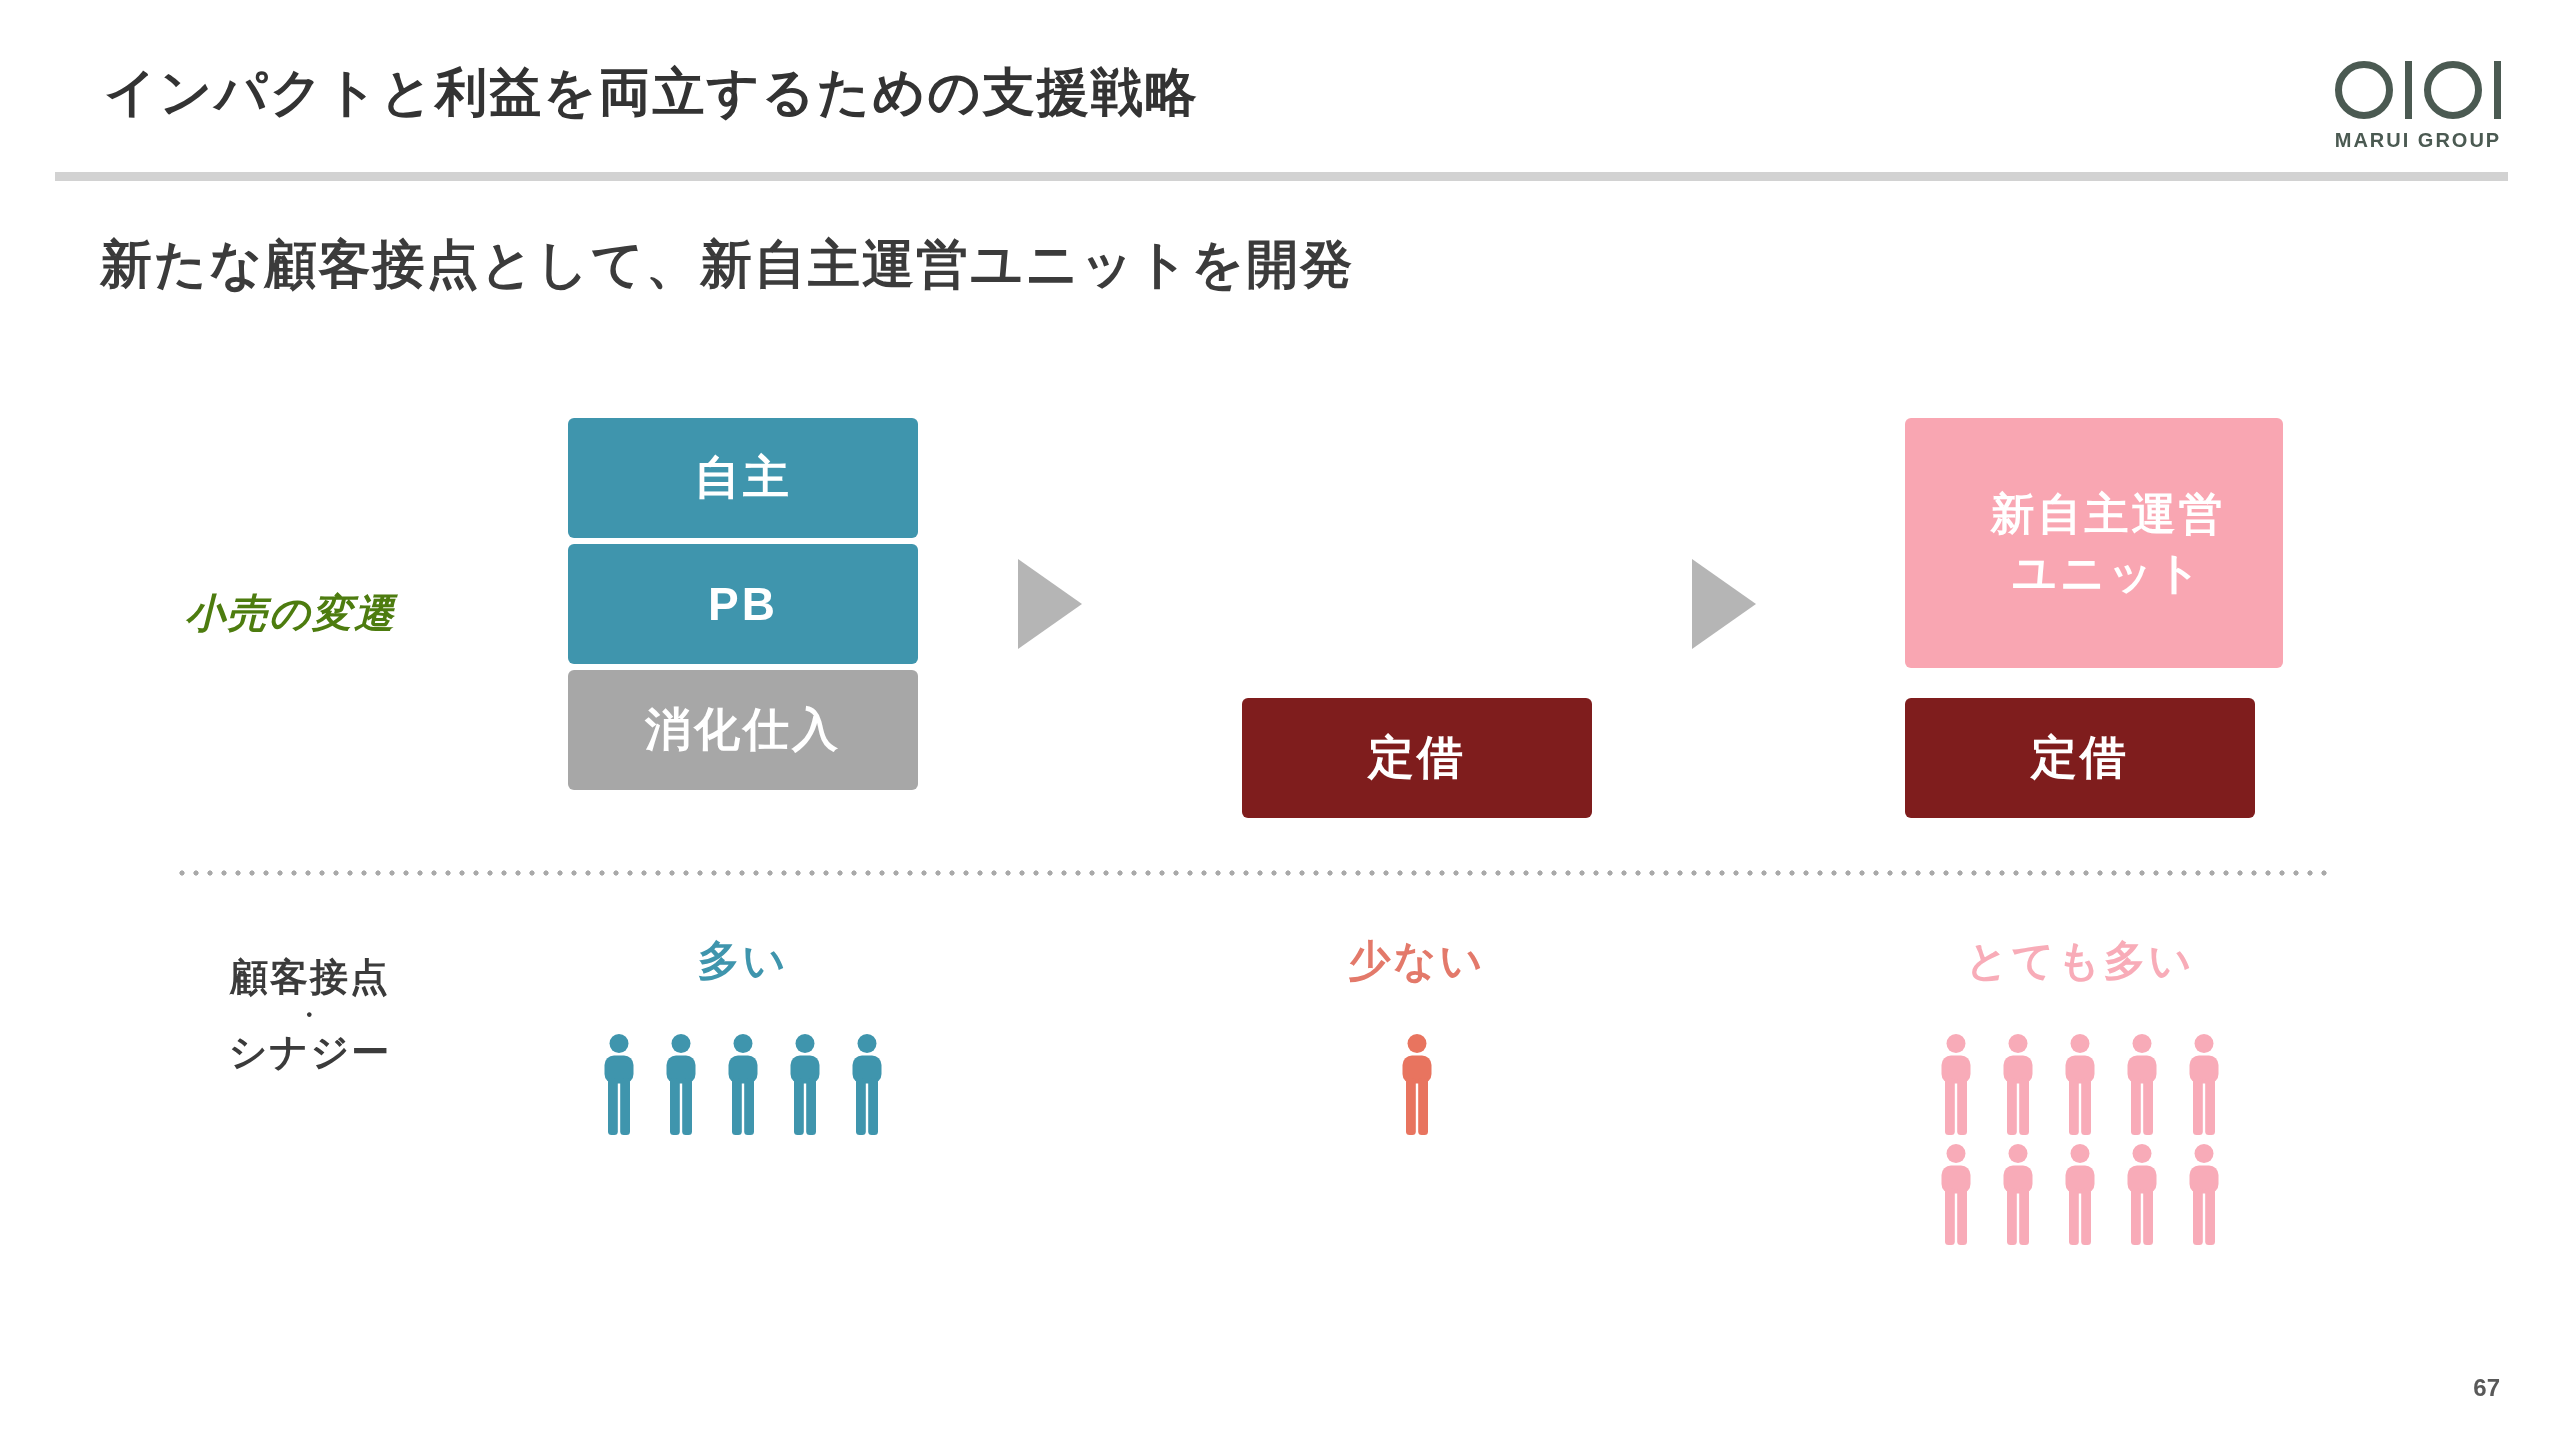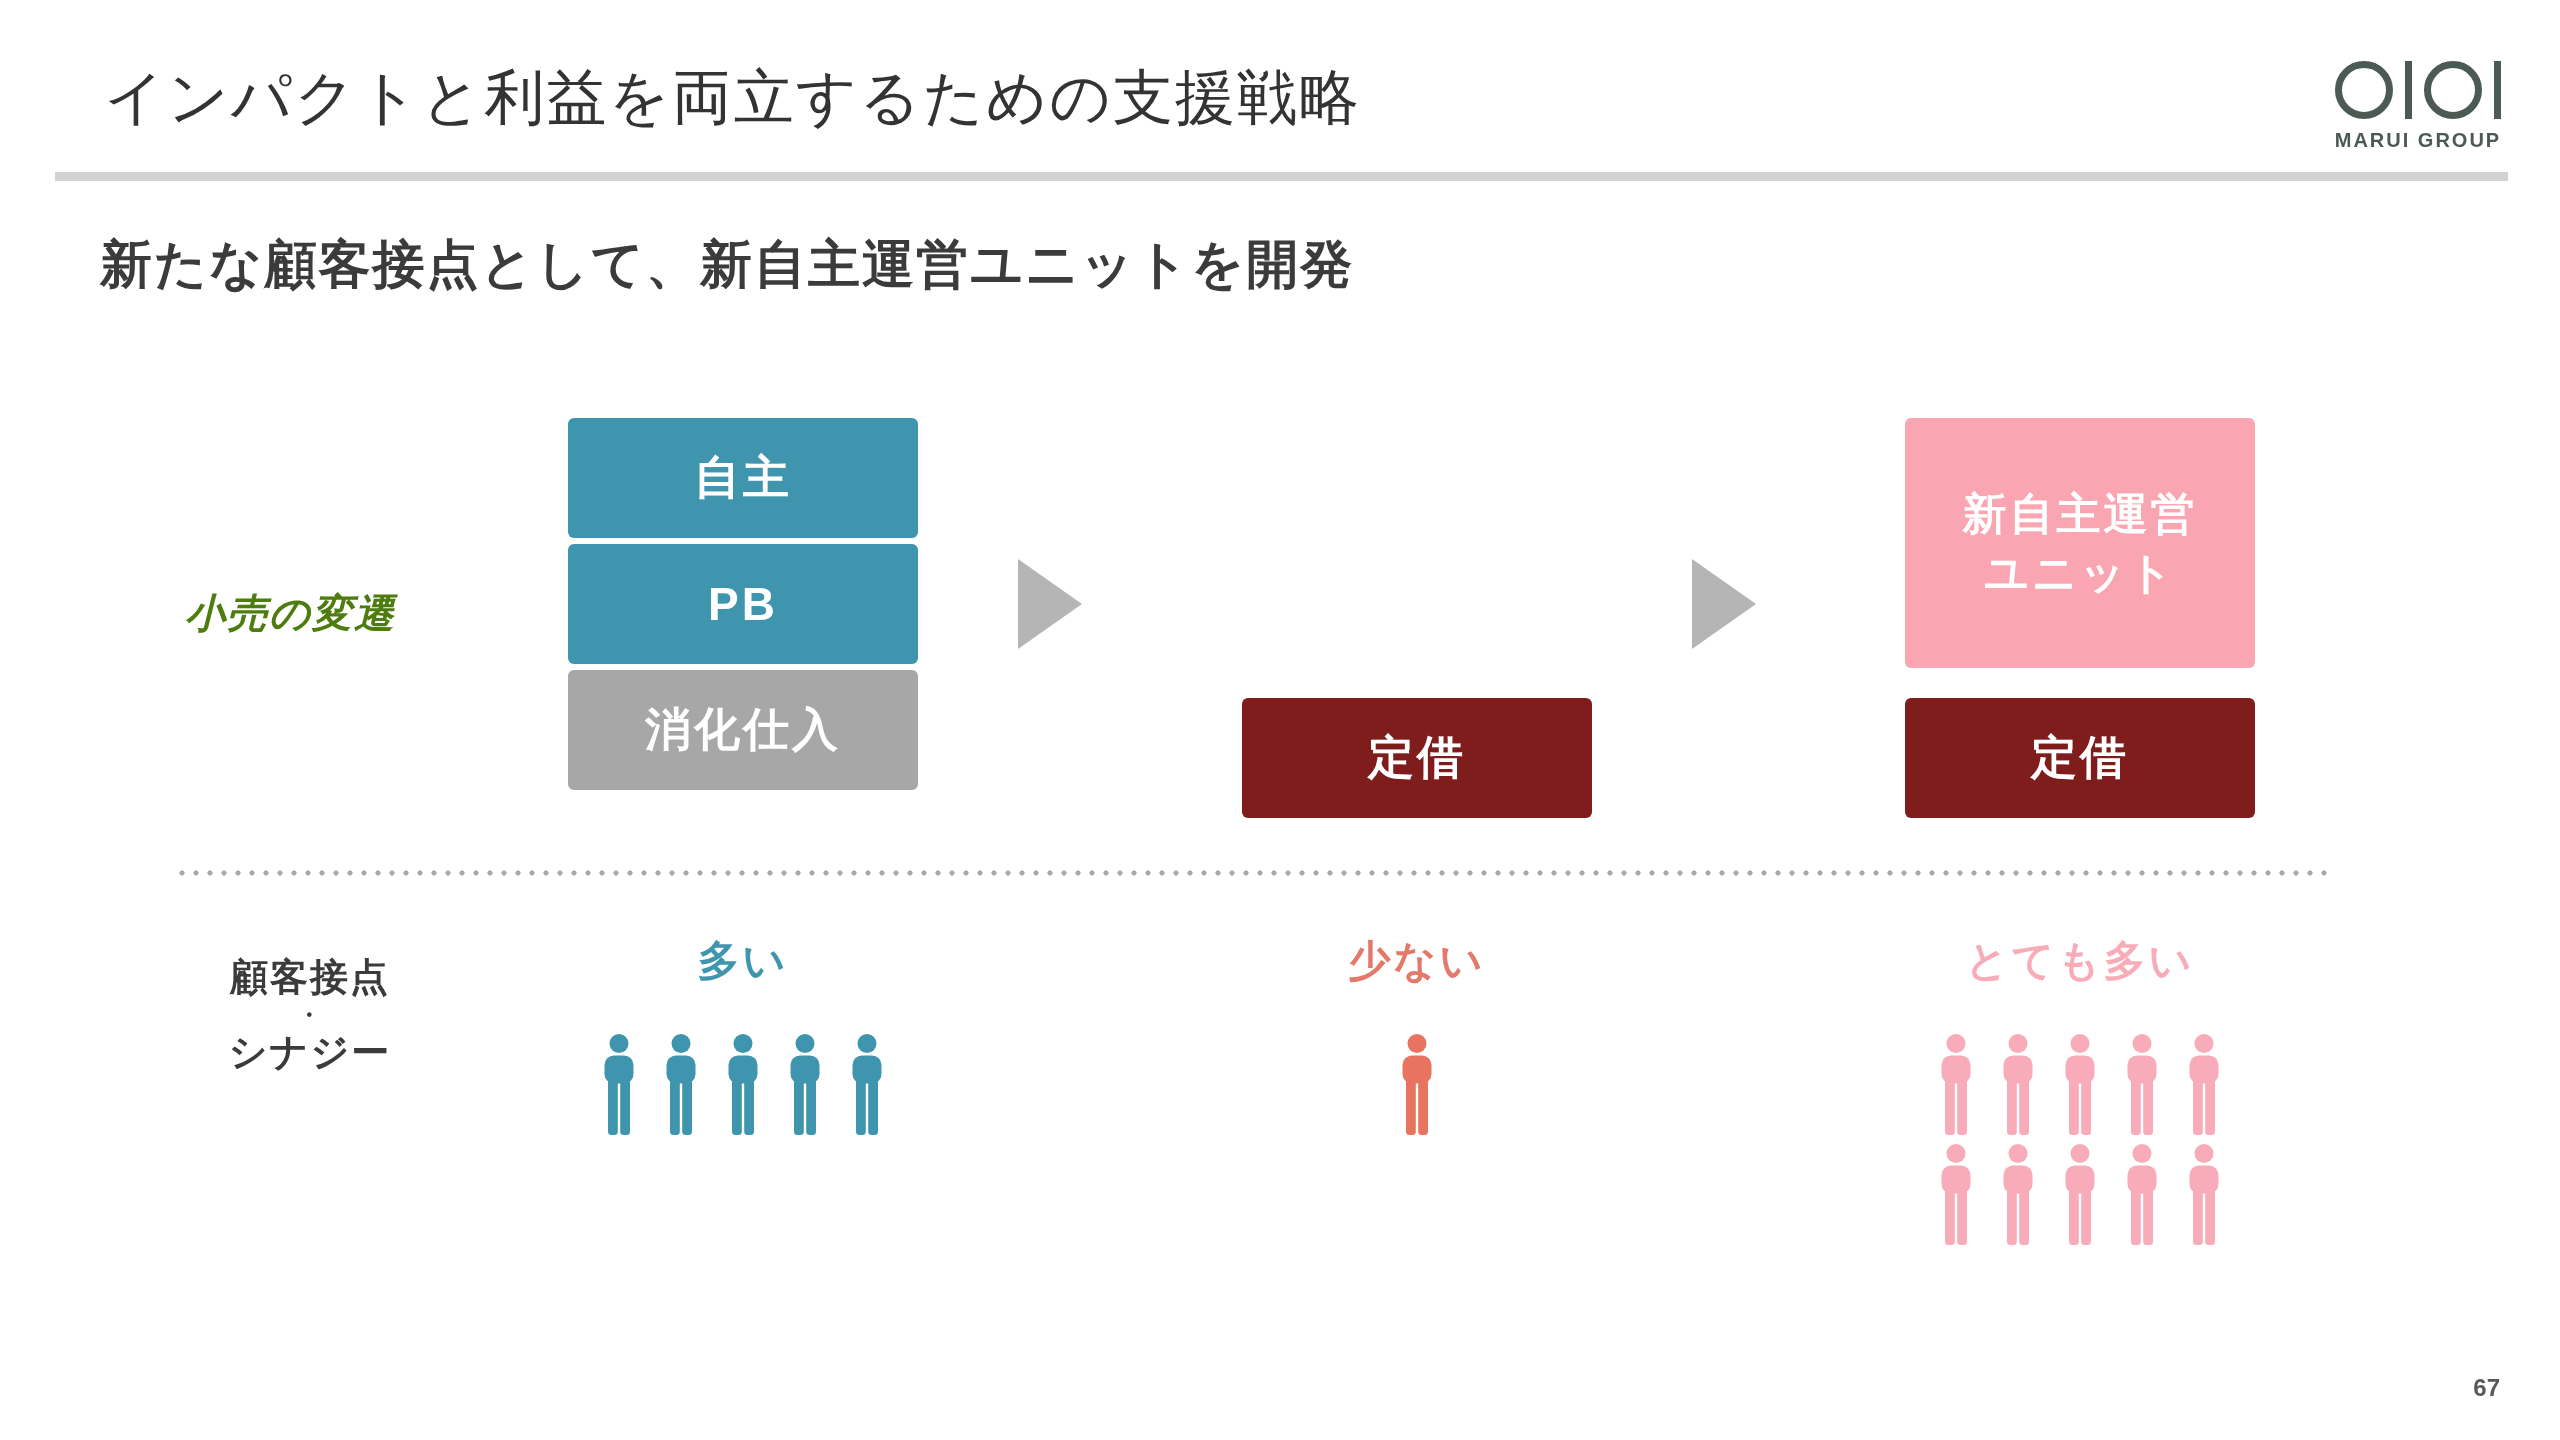--- a/index.html
+++ b/index.html
@@ -3,21 +3,21 @@
 <meta charset="utf-8">
 <style>
   html,body{margin:0;padding:0;background:#ffffff;}
   .slide{
     position:relative;width:2560px;height:1440px;background:#ffffff;overflow:hidden;
     font-family:"Liberation Sans","DejaVu Sans",sans-serif;
   }
   .abs{position:absolute;}
 
   
-  .title{left:104px;top:58px;font-size:60px;font-weight:normal;color:#333333;letter-spacing:2px;}
+  .title{left:104px;top:58px;font-size:52px;font-weight:bold;color:#333333;letter-spacing:2px;}
   .rule{left:55px;top:172px;width:2453px;height:9px;background:#d2d2d2;}
   .subtitle{left:100px;top:230px;font-size:52px;font-weight:bold;color:#3b3b3b;letter-spacing:2px;}
 
   
   .logo{left:2333px;top:60px;width:170px;text-align:center;}
   .logo-marks{display:flex;align-items:center;justify-content:center;gap:12px;height:60px;}
   .logo-o{width:44px;height:44px;border:7px solid #4b5a52;border-radius:50%;}
   .logo-i{width:7px;height:58px;background:#4b5a52;}
   .logo-text{margin-top:9px;font-size:20px;letter-spacing:2px;color:#4b5a52;font-weight:bold;white-space:nowrap;text-align:center;}
 
@@ -83,21 +83,21 @@
   <div class="abs box teal" style="left:568px;top:418px;width:350px;height:120px;">自主</div>
   <div class="abs box teal" style="left:568px;top:544px;width:350px;height:120px;text-align:center;">PB</div>
   <div class="abs box grayb" style="left:568px;top:670px;width:350px;height:120px;">消化仕入</div>
 
   <div class="abs arrow" style="left:1018px;top:559px;"></div>
 
   <div class="abs box blueb" style="left:1242px;top:672px;width:350px;height:120px;">定借</div>
 
   <div class="abs arrow" style="left:1692px;top:559px;"></div>
 
-  <div class="abs box pinkb" style="left:1905px;top:418px;width:350px;height:250px;">新自主運営
+  <div class="abs box pinkb" style="left:1905px;top:418px;width:350px;height:250px;padding-left:28px;">新自主運営
 ユニット</div>
   <div class="abs box blueb" style="left:1905px;top:672px;width:350px;height:120px;">定借</div>
 
   <div class="abs dots"></div>
 
   <div class="abs bottom-left-label" style="left:170px;top:952px;width:280px;">
     <div>顧客接点</div>
     <div class="mid-dot">・</div>
     <div>シナジー</div>
   </div>

